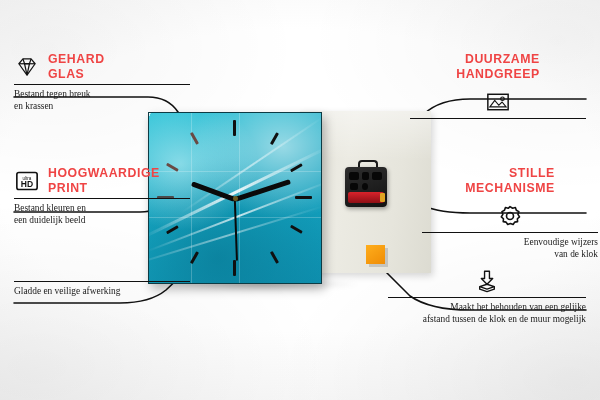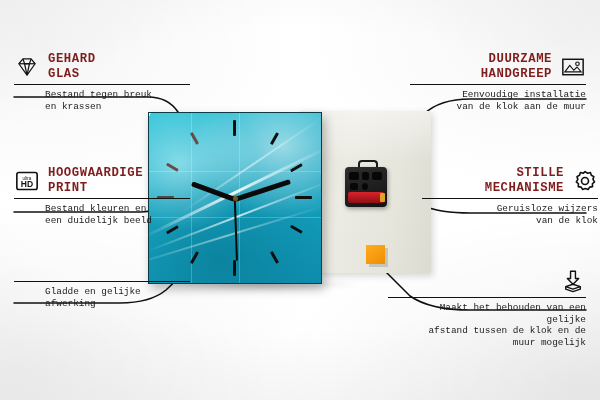--- a/index.html
+++ b/index.html
@@ -22,35 +22,34 @@
         radial-gradient(70% 60% at 6% 92%, rgba(0,0,0,.045), rgba(0,0,0,0) 70%),
         radial-gradient(70% 60% at 95% 95%, rgba(0,0,0,.05), rgba(0,0,0,0) 70%);
   }
 
   
   #links{position:absolute;inset:0;}
 
   
   .feat{position:absolute;}
   .feat .head{display:flex;align-items:center;gap:8px;}
-  .feat.right .head{flex-direction:row;justify-content:flex-end;}
+  .feat.right .head{flex-direction:column;justify-content:flex-end;}
   .ttl{
-    font-family:Liberation Mono, monospace;
+    font-family:Liberation Sans, sans-serif;
     font-weight:700;font-size:12.3px;line-height:14.6px;
-    letter-spacing:.55px;color:#7f1d1d;text-transform:uppercase;
+    letter-spacing:.55px;color:#ef4444;text-transform:uppercase;
     white-space:pre-line;
   }
   .feat.left .ttl{text-align:left;}
   .feat.right .ttl{text-align:right;}
   .rule{height:1.3px;background:#111;margin:3px 0 4px 0;}
   .sub{
-    font-family:Liberation Mono, monospace;
+    font-family:Liberation Serif, serif;
     font-size:9.4px;line-height:11.4px;color:#1b1b1b;
     white-space:pre-line;
-    margin-left:31px;
   }
   .feat.right .sub{text-align:right;}
 
   .ico{width:26px;height:26px;flex:0 0 26px;display:block;}
 
   
   .panel{
     position:absolute;left:300px;top:111px;width:131px;height:162px;
     background:linear-gradient(100deg,#e4e3da 0%,#ecebe3 35%,#e6e5dc 70%,#dcdbd1 100%);
     box-shadow:2px 3px 7px rgba(0,0,0,.16);
@@ -215,51 +214,49 @@
       <div class="ttl">HOOGWAARDIGE
 PRINT</div>
     </div>
     <div class="rule"></div>
     <div class="sub">Bestand kleuren en
 een duidelijk beeld</div>
   </div>
 
   <div class="feat left" style="left:14px;top:278px;width:176px;">
     <div class="rule"></div>
-    <div class="sub">Gladde en gelijke afwerking</div>
+    <div class="sub">Gladde en veilige afwerking</div>
   </div>
 
   <div class="feat right" style="left:410px;top:52px;width:176px;">
     <div class="head">
       <div class="ttl">DUURZAME
 HANDGREEP</div>
       <svg class="ico" viewBox="0 0 32 32">
         <rect x="3.5" y="6.5" width="25" height="19" fill="none" stroke="#121212" stroke-width="1.8"></rect>
         <path d="M6 22 L12 14 L17 20 L21 16 L26 22 Z" fill="none" stroke="#121212" stroke-width="1.4"></path>
         <circle cx="21.5" cy="12" r="2.2" fill="none" stroke="#121212" stroke-width="1.4"></circle>
       </svg>
     </div>
     <div class="rule"></div>
-    <div class="sub">Eenvoudige installatie
-van de klok aan de muur</div>
   </div>
 
   <div class="feat right" style="left:422px;top:166px;width:176px;">
     <div class="head">
       <div class="ttl">STILLE
 MECHANISME</div>
       <svg class="ico" viewBox="0 0 32 32">
         <g fill="none" stroke="#121212" stroke-width="2" stroke-linejoin="round">
           <path d="M16 4.5 l3.2 2.0 3.4 -1.0 1.2 3.4 3.1 1.7 -1.1 3.4 1.9 3.0 -2.6 2.4 0.2 3.5 -3.5 0.6 -2.0 2.9 -3.3 -1.2 -3.3 1.2 -2.0 -2.9 -3.5 -0.6 0.2 -3.5 -2.6 -2.4 1.9 -3.0 -1.1 -3.4 3.1 -1.7 1.2 -3.4 3.4 1.0 Z"></path>
           <circle cx="16" cy="16" r="4.3"></circle>
         </g>
       </svg>
     </div>
     <div class="rule"></div>
-    <div class="sub">Geruisloze wijzers
+    <div class="sub">Eenvoudige wijzers
 van de klok</div>
   </div>
 
   <div class="feat right" style="left:388px;top:268px;width:198px;">
     <div class="head">
       <svg class="ico" viewBox="0 0 32 32">
         <g fill="none" stroke="#121212" stroke-width="1.7" stroke-linejoin="round">
           <path d="M13 4 h6 v9 h4 l-7 7 -7 -7 h4 Z"></path>
           <path d="M7 23 l9 -3 9 3 -9 3 Z"></path>
           <path d="M7 23 v3 l9 3 9 -3 v-3"></path>

